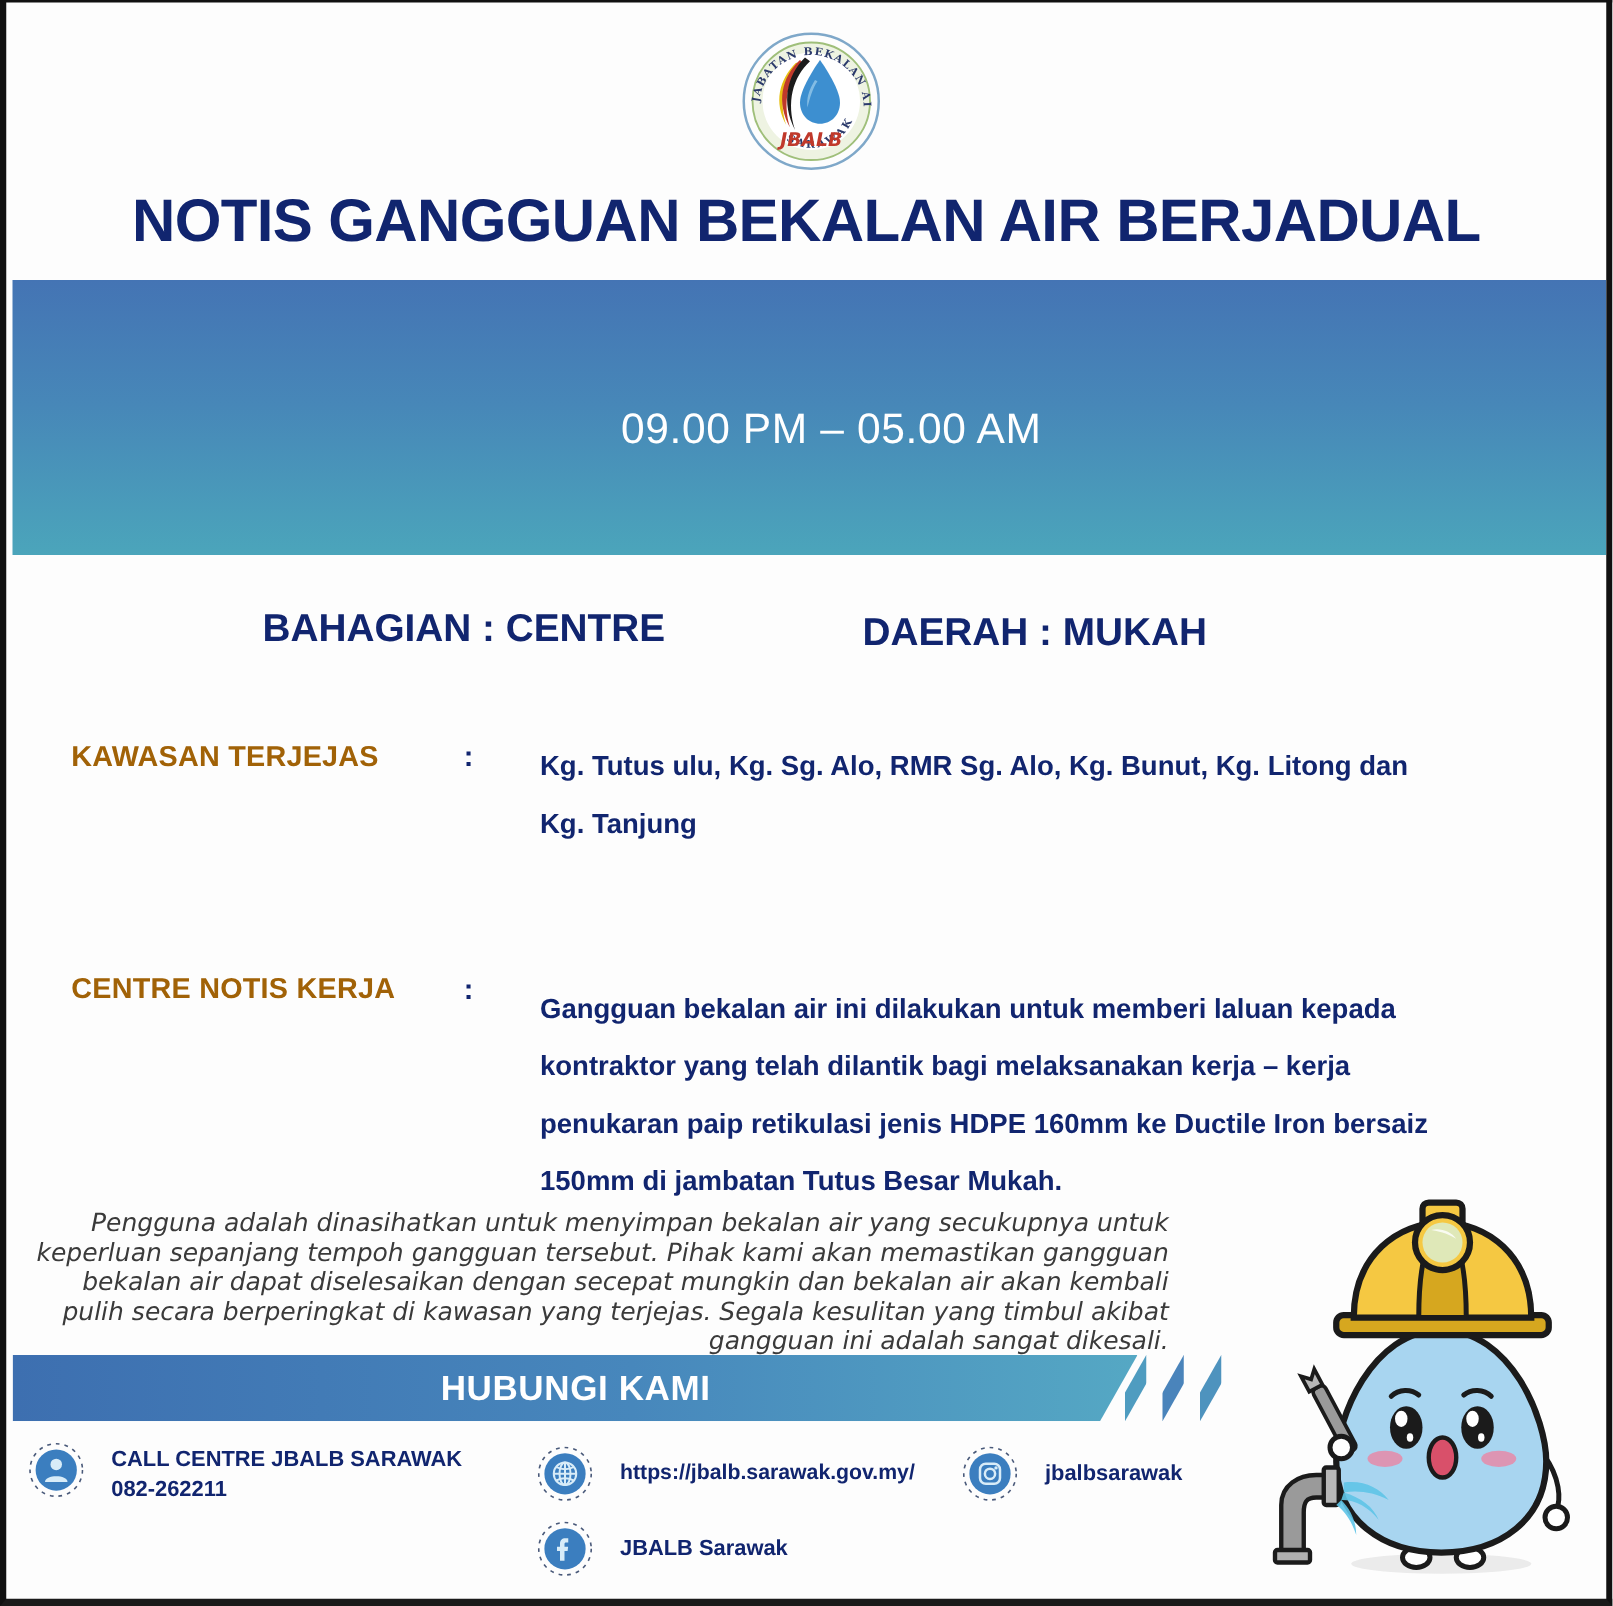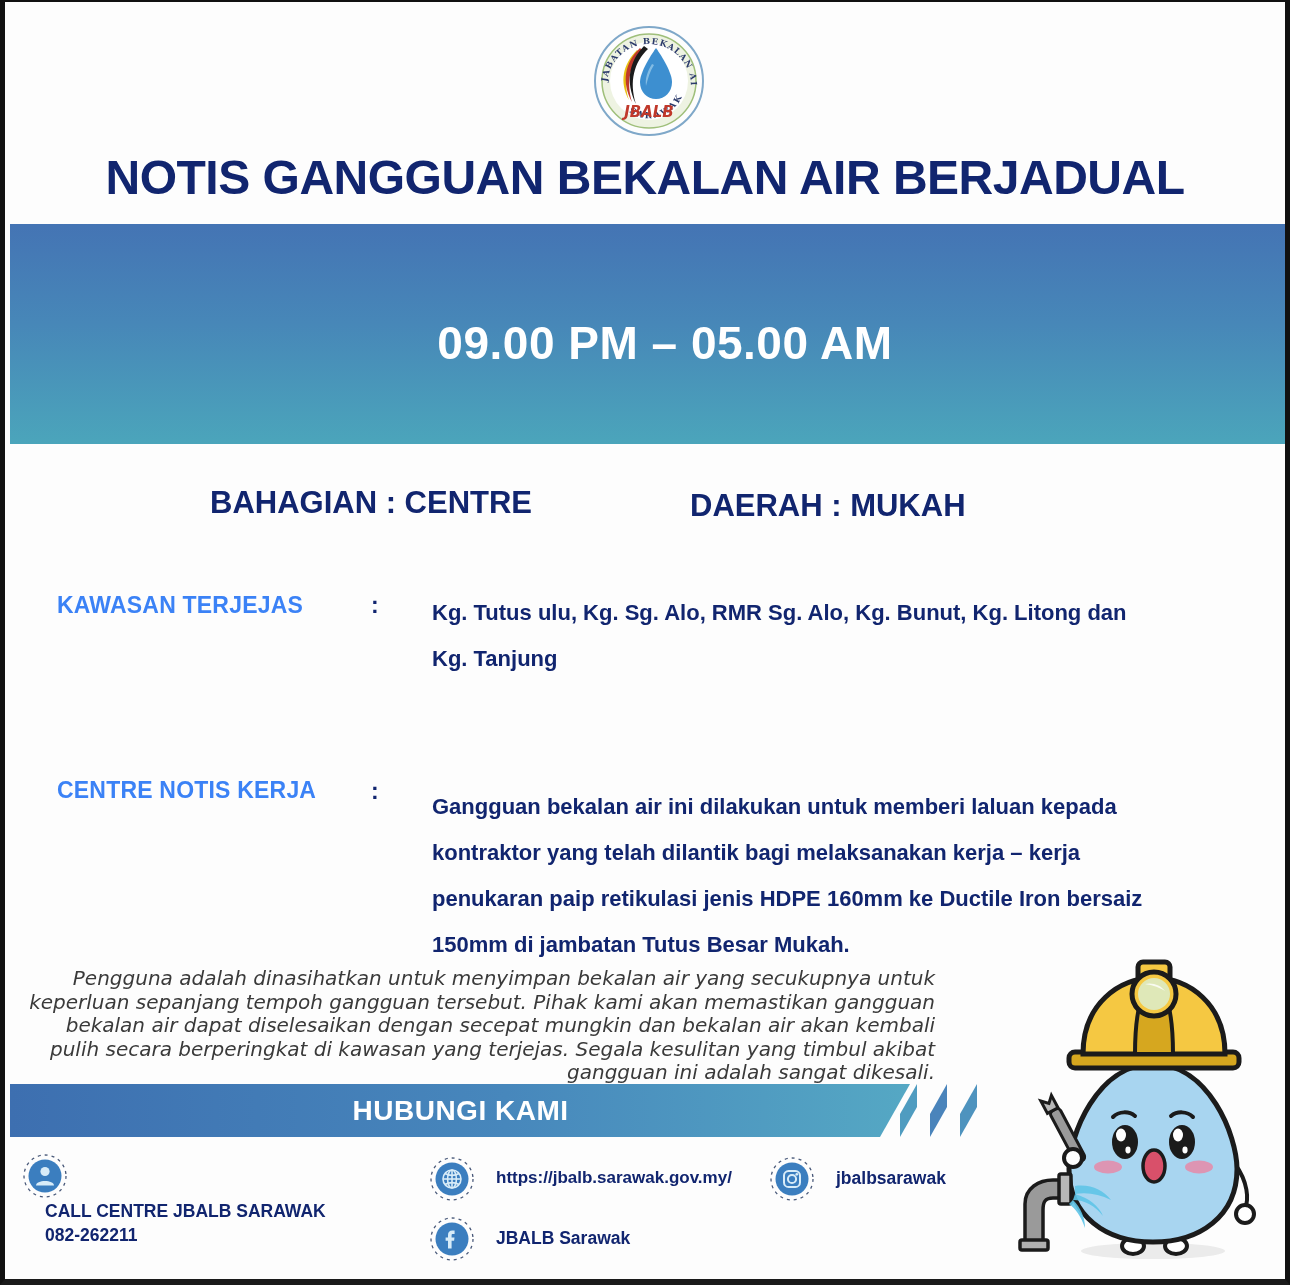--- a/index.html
+++ b/index.html
@@ -35,33 +35,33 @@
 
   
   .banner {
     position:absolute; left:5px; top:222px; width:1275px; height:220px;
     background:linear-gradient(180deg,#4474b4 0%,#4787b8 45%,#4ba5bb 100%);
     display:flex; flex-direction:column;
     align-items:center; justify-content:center;
     color:#ffffff;
   }
   .banner .line1 { font-size:46px; font-weight:bold; letter-spacing:0.5px; }
-  .banner .line2 { font-size:46px; font-weight:bold; letter-spacing:0.5px; margin-top:18px;margin-left:35px;}
+  .banner .line2 { font-size:34px; font-weight:normal; letter-spacing:0.5px; margin-top:18px;margin-left:35px;}
 
   
   .div-row {
     position:absolute; top:483px; left:0; width:1280px;
     color:#11256f; font-size:31px; font-weight:bold;
   }
   .div-row .bahagian { position:absolute; left:205px; top:0; white-space:nowrap; }
   .div-row .daerah   { position:absolute; left:685px; top:3px; white-space:nowrap; }
 
   
   .info-label {
-    position:absolute; color:#3b82f6; font-size:23px; font-weight:bold;
+    position:absolute; color:#a16207; font-size:23px; font-weight:bold;
     white-space:nowrap; letter-spacing:0.2px;
   }
   .info-colon {
     position:absolute; color:#11256f; font-size:23px; font-weight:bold;
   }
   .info-value {
     position:absolute; color:#11256f; font-weight:bold;
     font-size:22px; line-height:46px;
   }
 
@@ -101,21 +101,21 @@
   .stripe.s2 { left:925px; background:#4a84bb; }
   .stripe.s3 { left:955px; background:#4e93be; }
 
   
   .cblock { position:absolute; display:flex; align-items:flex-start; }
   .cicon { position:relative; width:44px; height:44px; flex:0 0 44px; }
   .cicon svg { display:block; }
   .ctext { color:#11256f; font-weight:bold; font-size:17.5px; line-height:22px; white-space:nowrap; }
   .ctext.web { font-size:17px; }
 
-  .c-call { left:18px;  top:1152px;flex-direction:column; }
+  .c-call { left:18px;  top:1152px; }
   .c-call .ctext { margin-left:22px; margin-top:2px; }
   .c-web  { left:425px; top:1155px; }
   .c-web  .ctext { margin-left:22px; margin-top:10px; }
   .c-ig   { left:765px; top:1155px; }
   .c-ig   .ctext { margin-left:22px; margin-top:10px; }
   .c-fb   { left:425px; top:1215px; }
   .c-fb   .ctext { margin-left:22px; margin-top:10px; }
 
   
   .mascot { position:absolute; left:1000px; top:952px; width:278px; height:320px; }

